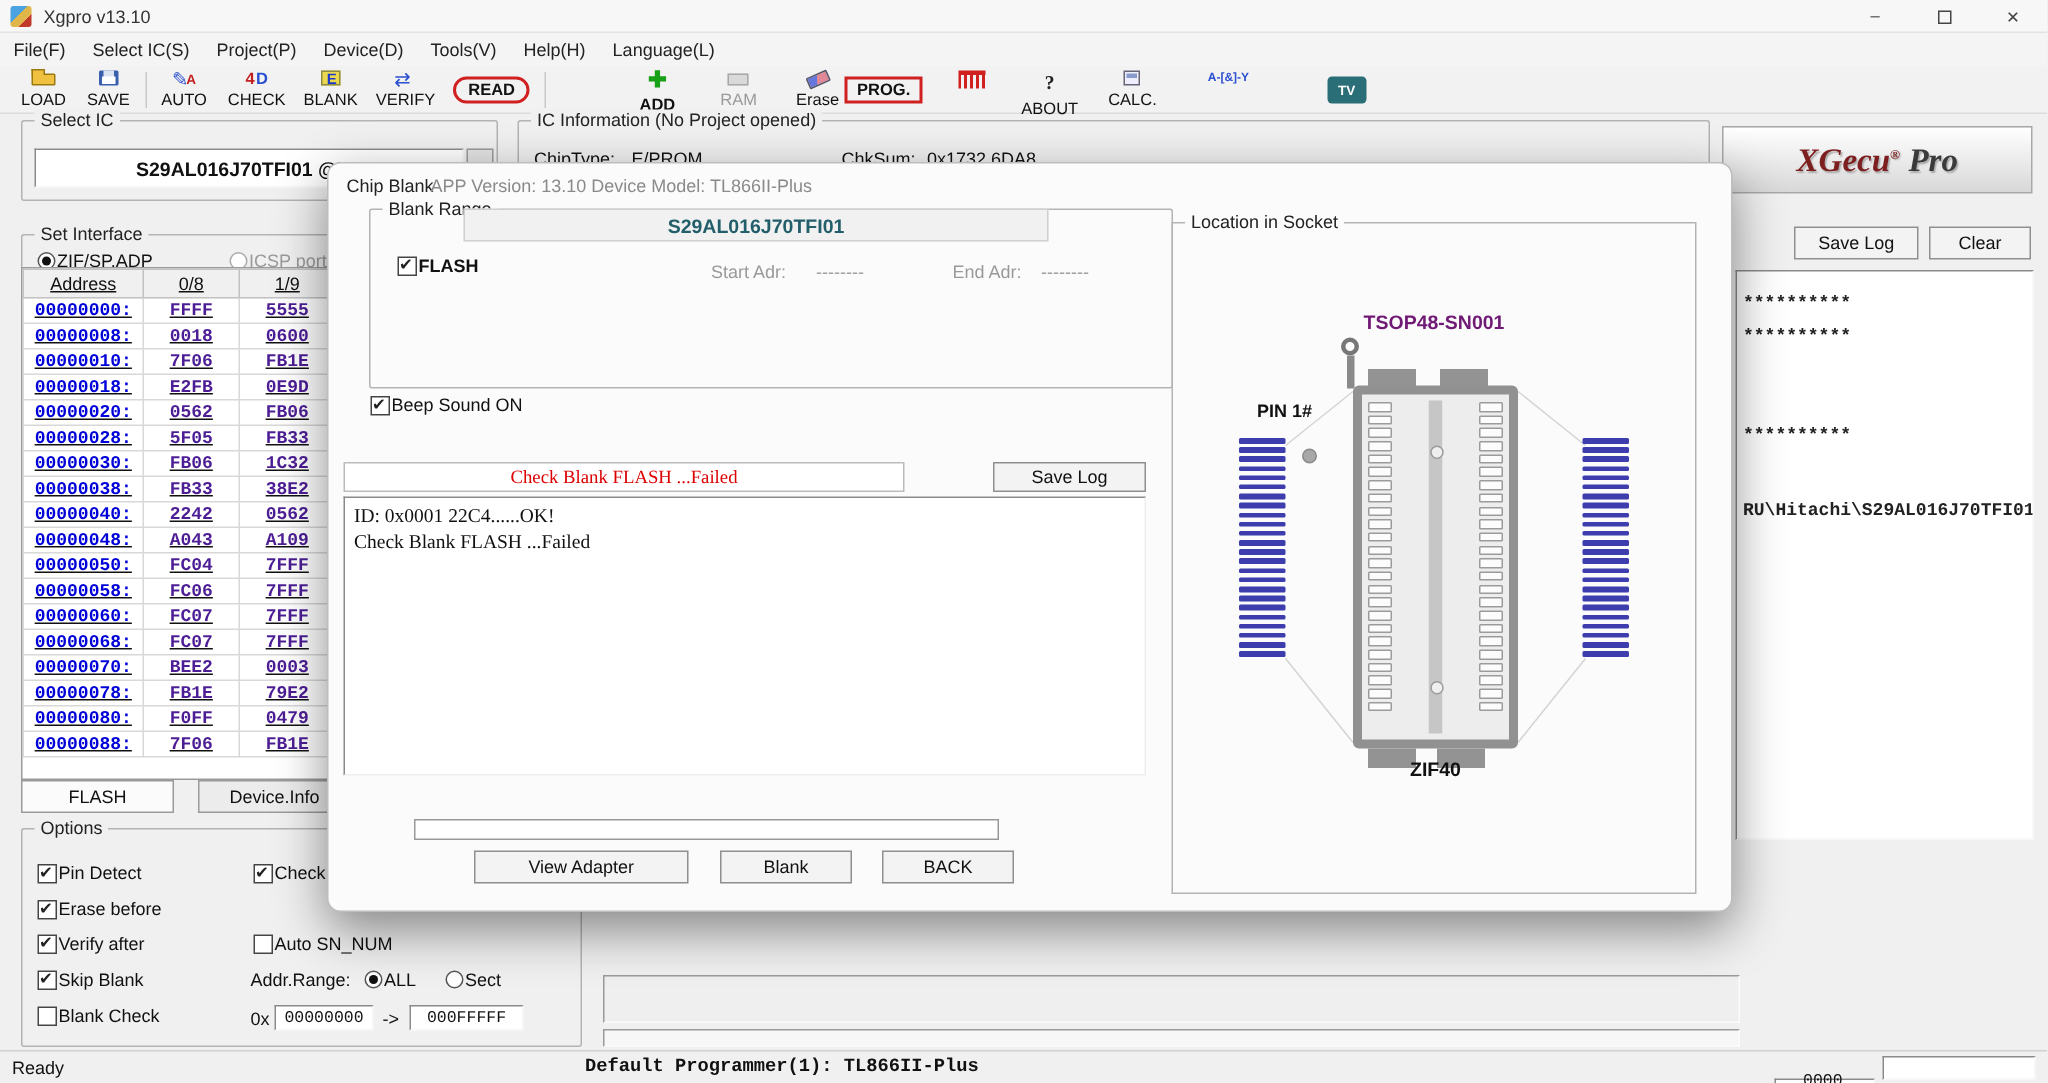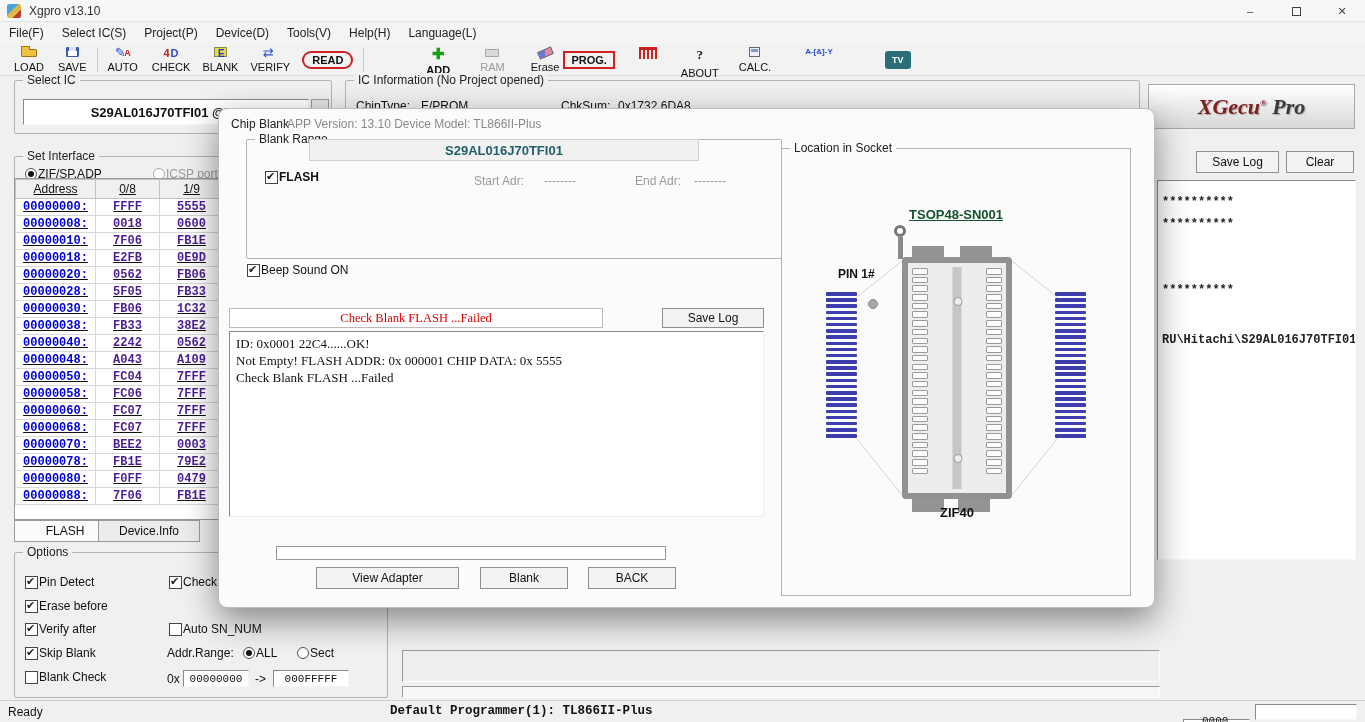--- a/index.html
+++ b/index.html
@@ -94,21 +94,21 @@
   .dlg-title{position:absolute;left:12px;top:8px;font-size:12px;color:#222;}
   .dlg-meta{position:absolute;left:68px;top:8px;font-size:12px;color:#8a8a8a;}
   .chipbar{position:absolute;left:90px;top:30px;width:390px;height:22px;background:#f1f1f1;border:1px solid #cfcfcf;display:flex;align-items:center;justify-content:center;font-weight:bold;font-size:13px;color:#235e6b;}
   .adapter-line{position:absolute;left:10px;top:176px;width:536px;text-align:center;font:bold 15px "Liberation Serif",serif;color:#1515dd;}
   .result-strip{position:absolute;left:10px;top:199px;width:374px;height:20px;background:#fff;border:1px solid #bbb;display:flex;align-items:center;justify-content:center;font:12.5px "Liberation Serif",serif;color:#dd0000;}
   .dlg-log{position:absolute;left:10px;top:222px;width:535px;height:186px;background:#fff;border:1px solid;border-color:#8a8a8a #eee #eee #8a8a8a;padding:3px 6px;font:13px "Liberation Serif",serif;line-height:17px;color:#111;overflow:hidden;}
   .progress{position:absolute;left:57px;top:437px;width:390px;height:14px;border:1px solid #999;background:#fff;}
 
   
   .socket-group{position:absolute;left:562px;top:39px;width:350px;height:448px;border:1px solid #b3b3b3;}
-  .sock-title{position:absolute;left:0;top:58px;width:100%;text-align:center;font-weight:bold;font-size:13px;color:#14532d;text-decoration:underline;}
+  .sock-title{position:absolute;left:0;top:58px;width:100%;text-align:center;font-weight:bold;font-size:13px;color:#701a75;}
   .pin1-label{position:absolute;left:56px;top:118px;font-weight:bold;font-size:12px;}
   .pin1-dot{position:absolute;left:86px;top:150px;width:10px;height:10px;border-radius:50%;background:#a8a8a8;border:1px solid #8a8a8a;}
   .sock-frame{position:absolute;left:120px;top:108px;width:110px;height:242px;border:6px solid #919191;border-radius:4px;background:#ededed;}
   .sock-col{position:absolute;top:5px;display:flex;flex-direction:column;gap:2.2px;}
   .sock-col.l{left:4px;} .sock-col.r{right:4px;}
   .socket-pin{width:16px;height:6.5px;background:#fcfcfc;border:1px solid #9b9b9b;border-radius:1px;}
   .sock-channel{position:absolute;left:50%;transform:translateX(-50%);top:4px;bottom:4px;width:9px;background:#c6c6c6;}
   .sock-channel::before,.sock-channel::after{content:"";position:absolute;left:1px;width:7px;height:7px;border-radius:50%;background:#efefef;border:1px solid #9b9b9b;}
   .sock-channel::before{top:30px;} .sock-channel::after{bottom:26px;}
   .sock-tab{position:absolute;width:32px;height:12px;background:#939393;}
@@ -336,21 +336,21 @@
           <tr>
             <td class="addr">00000088:</td>
             <td>7F06</td>
             <td>FB1E</td>
           </tr>
         </tbody>
     </table>
   </div>
 
   <div class="tab active" style="left:14px;top:520px">FLASH</div>
-  <div class="tab idle" style="left:98px;top:520px">Device.Info</div>
+  <div class="tab idle" style="left:132px;top:520px">Device.Info</div>
 
   <div class="groupbox" style="left:14px;top:552px;width:374px;height:146px">
     <span class="glabel">Options</span>
     <div class="ctl-row" style="left:10px;top:22px">
       <span class="cb on"></span>
       <span>Pin Detect</span>
     </div>
     <div class="ctl-row" style="left:154px;top:22px">
       <span class="cb on"></span>
       <span>Check</span>
@@ -440,21 +440,20 @@
     <div class="ctl-row" style="left:28px;top:154px">
       <span class="cb on"></span>
       <span>Beep Sound ON</span>
     </div>
 
     <div class="result-strip">Check Blank FLASH ...Failed</div>
     <div class="btn" style="position:absolute;left:443px;top:199px;width:102px;height:20px">Save Log</div>
 
     <div class="dlg-log">
       <div>ID: 0x0001 22C4......OK!</div>
-      <div>Not Empty! FLASH ADDR: 0x 000001 CHIP DATA: 0x 5555</div>
       <div>Check Blank FLASH ...Failed</div>
     </div>
 
     <div class="progress"></div>
     <div class="btn" style="position:absolute;left:97px;top:458px;width:143px;height:22px">View Adapter</div>
     <div class="btn" style="position:absolute;left:261px;top:458px;width:88px;height:22px">Blank</div>
     <div class="btn" style="position:absolute;left:369px;top:458px;width:88px;height:22px">BACK</div>
 
     <div class="socket-group">
       <span class="glabel">Location in Socket</span>

